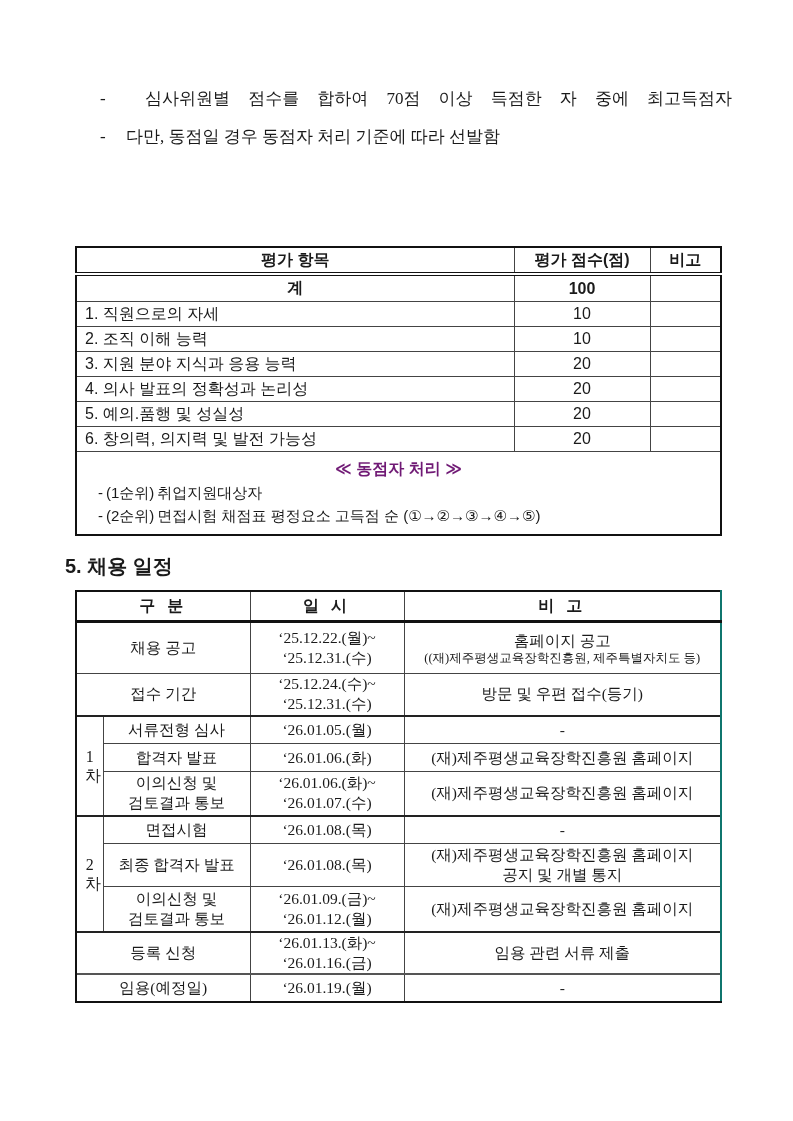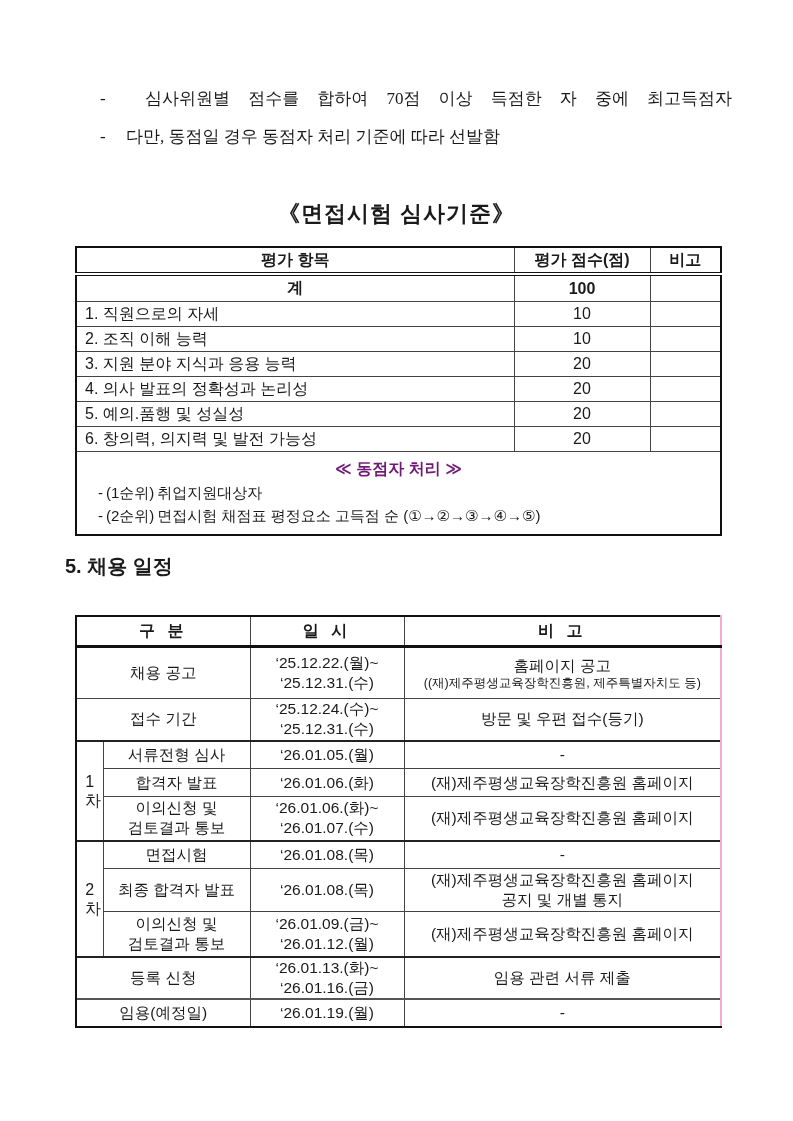--- a/index.html
+++ b/index.html
@@ -55,27 +55,28 @@
   .tb-item .rank { font-weight: normal; margin: 0 3px; }
 
   
   .sec-heading {
     position: absolute; top: 553px; left: 65px;
     font-size: 20px; font-weight: bold;
   }
 
   
   .t2 {
-    position: absolute; top: 615px; left: 75px; width: 645px;
+    position: absolute; top: 590px; left: 75px; width: 645px;
     font-size: 15.5px;
+    font-family: Liberation Serif, serif;
   }
   .t2 td, .t2 th { border: 1px solid #444; line-height: 20px; }
   .t2 tr.hdr th { border-top: 2px solid #111; border-bottom: 3px solid #111; font-weight: bold; height: 28px; font-size: 16px; letter-spacing: 4px; }
   .t2 th:first-child, .t2 td.edge-l { border-left: 2px solid #111; }
-  .t2 th:last-child,  .t2 td:last-child { border-right: 2px solid #f9a8d4; }
+  .t2 th:last-child,  .t2 td:last-child { border-right: 2px solid #0f766e; }
   .t2 tr.last td { border-bottom: 2px solid #111; }
   .t2 tr.sep td { border-top: 2px solid #222; }
   .t2 tr.sep-gray td { border-top: 2px solid #555; }
   .t2 td.phase { word-break: break-all; line-height: 19px; padding: 8px; font-size: 16px; }
   .t2 .small { font-size: 12.5px; line-height: 15px; display: block; }
   .t2 .dline, .t2 .nline { display: block; }
 </style>
 </head>
 <body>
 
@@ -89,21 +90,20 @@
       </div>
     </div>
     <div class="bullet">
       <span class="marker">-</span>
       <div class="btext">
         <div class="plain">다만, 동점일 경우 동점자 처리 기준에 따라 선발함</div>
       </div>
     </div>
   </div>
 
-  <div class="doc-title">《면접시험 심사기준》</div>
 
   <table class="t1">
     <colgroup>
         <col style="width:438px">
         <col style="width:136px">
         <col style="width:71px">
       </colgroup>
     <tbody>
         <tr class="hdr">
       <th>평가 항목</th>

